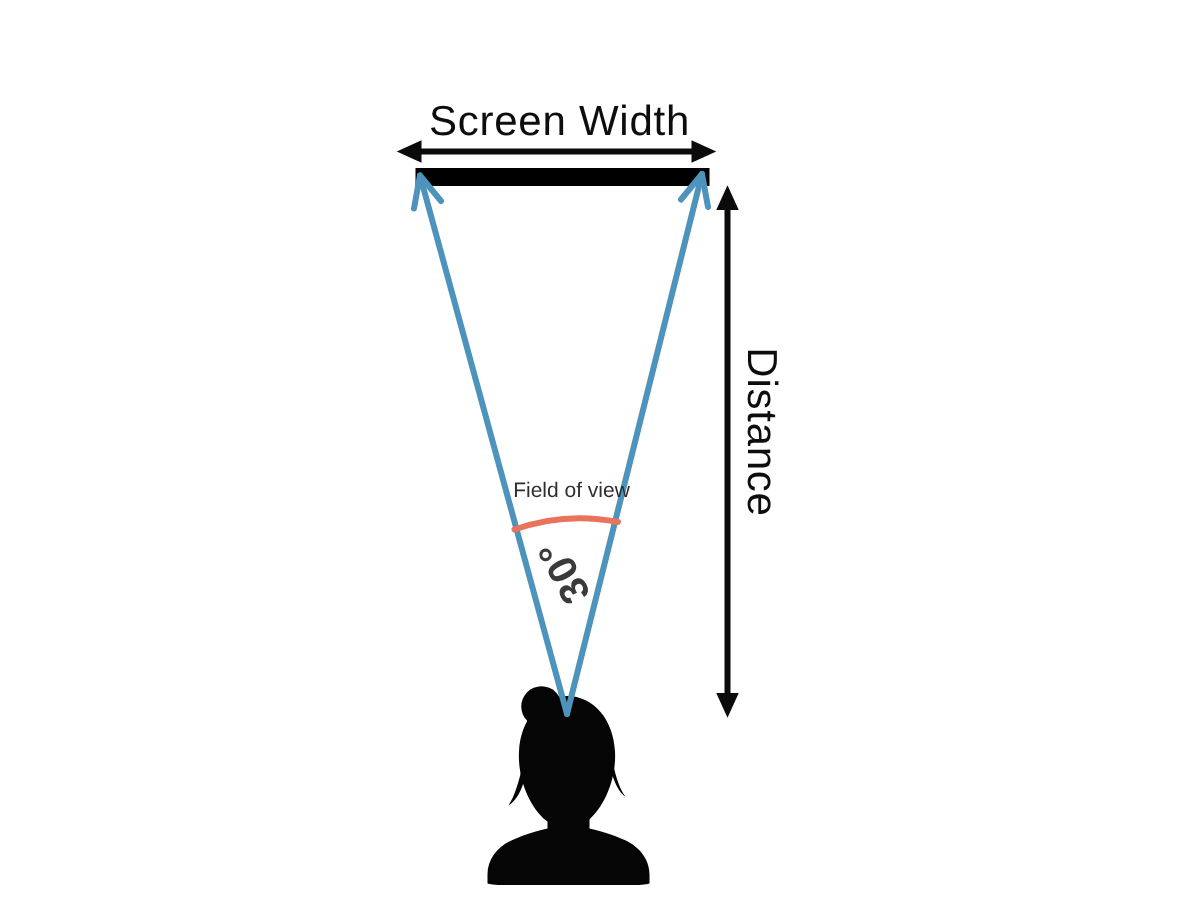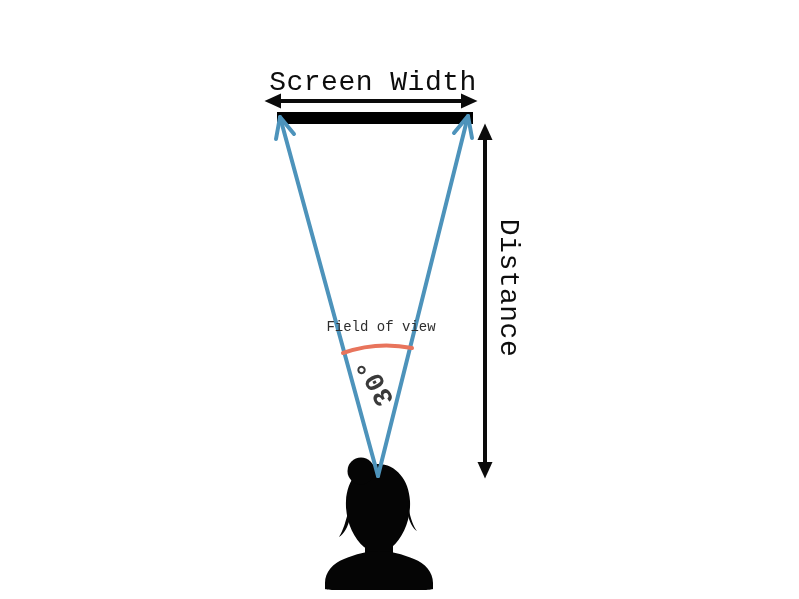--- a/index.html
+++ b/index.html
@@ -2,21 +2,21 @@
 <html><head>
 <meta charset="utf-8">
 <style>
   html, body { margin: 0; padding: 0; background: #ffffff; }
   .canvas {
     position: relative;
     width: 799px;
     height: 599px;
     background: #ffffff;
     overflow: hidden;
-    font-family: Liberation Mono, monospace;
+    font-family: Liberation Sans, sans-serif;
   }
   .canvas svg { position: absolute; inset: 0; }
   text { fill: #0d0d0d; }
   .big-label { font-size: 28px; letter-spacing: 0.5px; }
   .small-label { font-size: 14px; fill: #2e2e2e; }
   .angle-label { font-size: 27px; font-weight: 600; fill: #3a3a3a; letter-spacing: 1px; }
   .ink-shaft { stroke: #0b0b0b; stroke-width: 4; fill: none; }
   .ink-head { fill: #0b0b0b; stroke: none; }
   .view-line { fill: none; stroke-width: 4; stroke-linecap: round; }
   .view-head { fill: none; stroke-width: 4; stroke-linecap: round; stroke-linejoin: round; }

